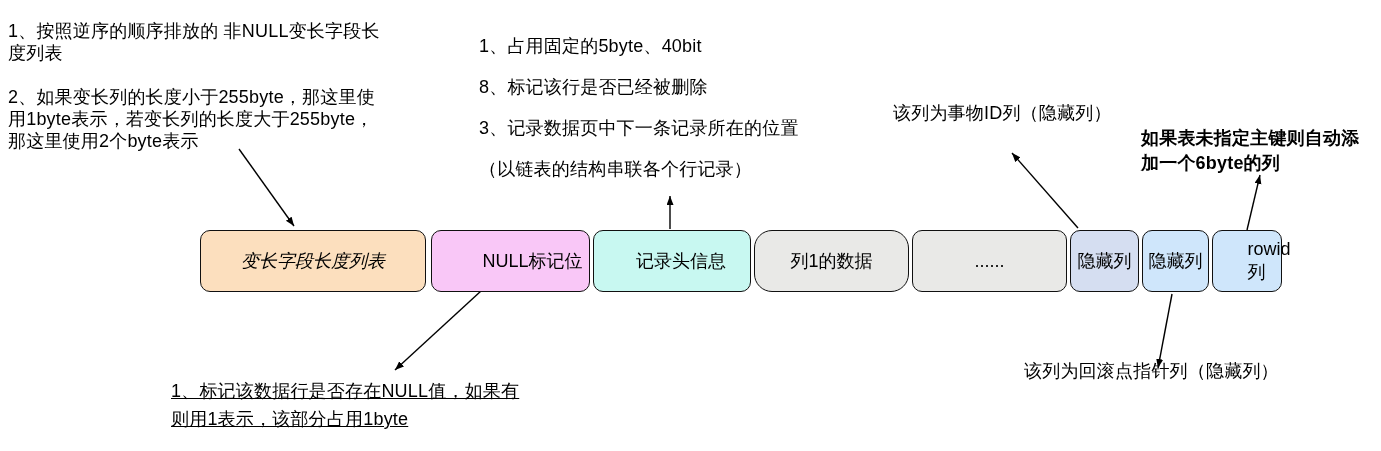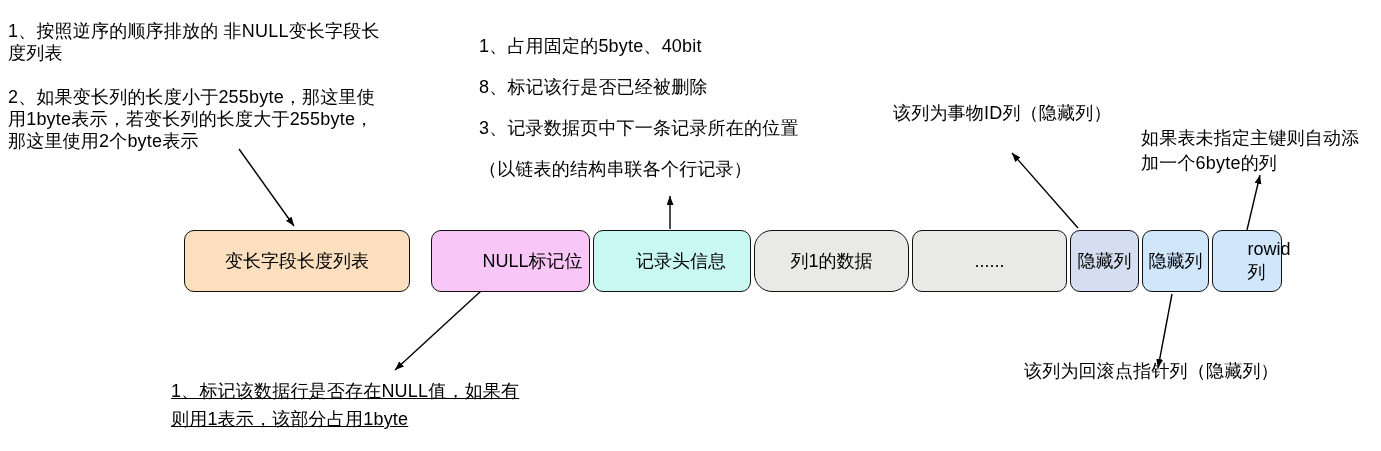--- a/index.html
+++ b/index.html
@@ -25,42 +25,42 @@
   }
   .note {
     position: absolute;
     white-space: pre-line;
     font-size: 18px;
     letter-spacing: 0.2px;
   }
   .note-varlen        { left: 8px;    top: 20px;  line-height: 22px; width: 430px; }
   .note-record-header { left: 479px;  top: 26px;  line-height: 41px; width: 380px; }
   .note-txid          { left: 893px;  top: 101px; line-height: 24px; }
-  .note-rowid         { left: 1141px; top: 126px; line-height: 25px; width: 236px; }
+  .note-rowid         { left: 1141px; top: 126px; line-height: 25px; width: 236px; font-weight: bold; }
   .note-null          { left: 171px;  top: 377px; line-height: 28px; width: 420px; text-decoration: underline; }
   .note-rollback      { left: 1024px; top: 359px; line-height: 24px; }
 
   .row {
     position: absolute;
     left: 0; top: 230px;
     width: 1381px; height: 62px;
   }
   .seg {
     position: absolute;
     top: 0;
     height: 62px;
     box-sizing: border-box;
     border: 1.5px solid #101010;
     border-radius: 10px;
     display: flex;
     align-items: center;
     justify-content: center;
     font-size: 18px;
   }
-  .seg:nth-child(1) { left: 184px;  width: 226px; }
+  .seg:nth-child(1) { left: 200px;  width: 226px; font-style: italic; }
   .seg:nth-child(2) { left: 431px;  width: 159px; }
   .seg:nth-child(3) { left: 593px;  width: 158px; padding-left: 18px; }
   .seg:nth-child(4) { left: 754px;  width: 155px; border-radius: 18px; }
   .seg:nth-child(5) { left: 912px;  width: 155px; }
   .seg:nth-child(6) { left: 1070px; width: 69px; }
   .seg:nth-child(7) { left: 1142px; width: 67px; }
   .seg:nth-child(8) { left: 1212px; width: 70px; padding-left: 44px; }
 </style>
 </head>
 <body>

